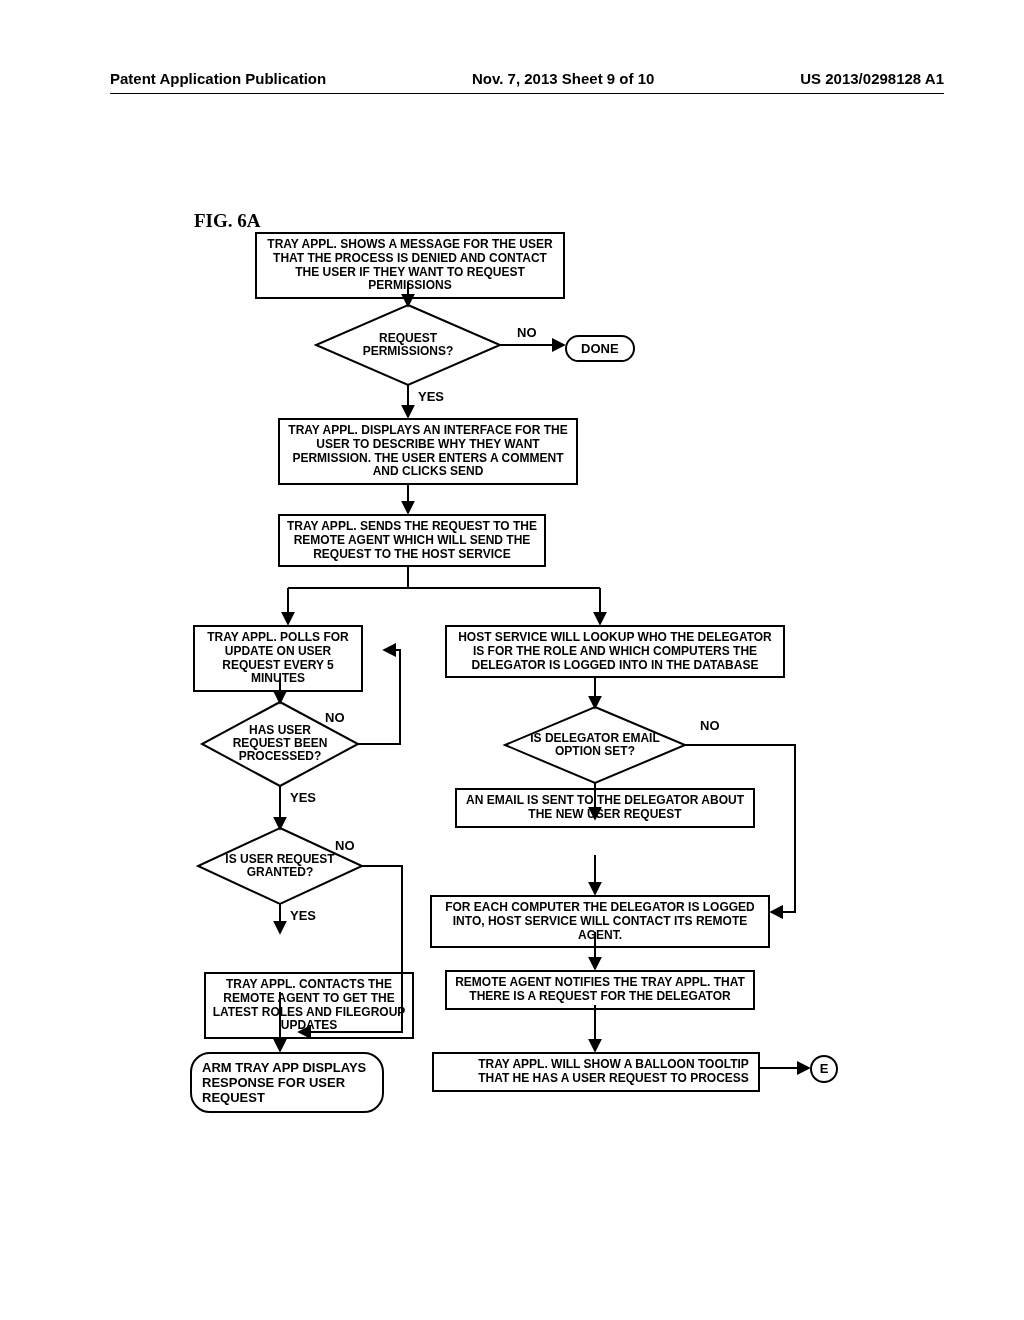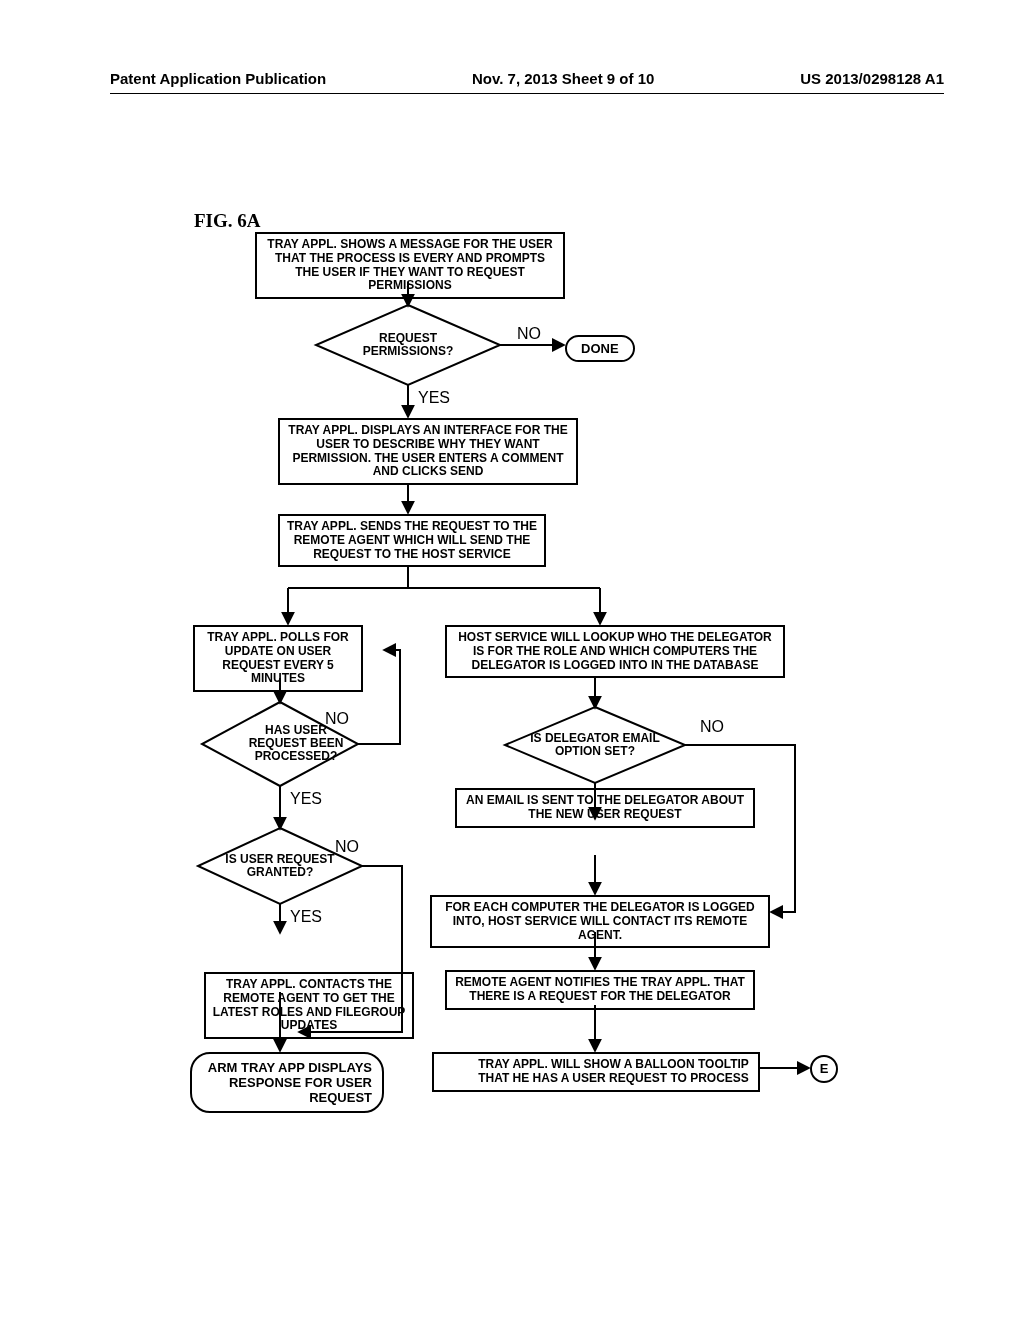--- a/index.html
+++ b/index.html
@@ -49,43 +49,43 @@
     font-size: 12px;
     line-height: 1.15;
     font-weight: bold;
     padding: 4px 6px;
     box-sizing: border-box;
   }
   .term {
     position: absolute;
     border: 2px solid #000;
     border-radius: 20px;
-    text-align: right;
+    text-align: left;
     font-size: 13px;
     font-weight: bold;
     padding: 4px 14px;
     background: #fff;
   }
   .diamond {
     position: absolute;
     width: 0; height: 0; 
   }
   .diamond svg { position: absolute; left: 0; top: 0; overflow: visible; }
   .diamond .dlabel {
     position: absolute;
     text-align: center;
     font-size: 12px;
     font-weight: bold;
     line-height: 1.1;
     transform: translate(-50%, -50%);
   }
   .edge-label {
     position: absolute;
-    font-size: 16px;
-    font-weight: normal;
+    font-size: 13px;
+    font-weight: bold;
   }
   .conn {
     position: absolute;
     border: 2px solid #000;
     border-radius: 50%;
     width: 24px; height: 24px;
     text-align: center;
     font-size: 13px;
     line-height: 24px;
     font-weight: bold;
@@ -111,21 +111,21 @@
 
   <div class="header">
     <span>Patent Application Publication</span>
     <span>Nov. 7, 2013  Sheet 9 of 10</span>
     <span>US 2013/0298128 A1</span>
   </div>
   <div class="hr-top"></div>
 
   <div class="fig-label">FIG. 6A</div>
 
-  <div class="box" style="left:255px; top:232px; width:310px;">TRAY APPL. SHOWS A MESSAGE FOR THE USER THAT THE PROCESS IS EVERY AND PROMPTS THE USER IF THEY WANT TO REQUEST PERMISSIONS</div>
+  <div class="box" style="left:255px; top:232px; width:310px;">TRAY APPL. SHOWS A MESSAGE FOR THE USER THAT THE PROCESS IS DENIED AND CONTACT THE USER IF THEY WANT TO REQUEST PERMISSIONS</div>
 
   <div class="diamond" style="left:408px; top:345px;">
     <svg width="1" height="1">
         <polygon points="0,-40 92,0 0,40 -92,0" fill="#fff" stroke="#000" stroke-width="2"></polygon>
       </svg>
     <div class="dlabel" style="left:0; top:0; width:130px;">REQUEST PERMISSIONS?</div>
   </div>
   <div class="edge-label" style="left:517px; top:325px;">NO</div>
   <div class="term" style="left:565px; top:335px;">DONE</div>
   <div class="edge-label" style="left:418px; top:389px;">YES</div>
@@ -135,21 +135,21 @@
   <div class="box" style="left:278px; top:514px; width:268px;">TRAY APPL. SENDS THE REQUEST TO THE REMOTE AGENT WHICH WILL SEND THE REQUEST TO THE HOST SERVICE</div>
 
   <div class="box" style="left:193px; top:625px; width:170px;">TRAY APPL. POLLS FOR UPDATE ON USER REQUEST EVERY 5 MINUTES</div>
 
   <div class="box" style="left:445px; top:625px; width:340px;">HOST SERVICE WILL LOOKUP WHO THE DELEGATOR IS FOR THE ROLE AND WHICH COMPUTERS THE DELEGATOR IS LOGGED INTO IN THE DATABASE</div>
 
   <div class="diamond" style="left:280px; top:744px;">
     <svg width="1" height="1">
         <polygon points="0,-42 78,0 0,42 -78,0" fill="#fff" stroke="#000" stroke-width="2"></polygon>
       </svg>
-    <div class="dlabel" style="left:0; top:0; width:110px;margin-left:16px;">HAS USER REQUEST BEEN PROCESSED?</div>
+    <div class="dlabel" style="left:0; top:0; width:110px;">HAS USER REQUEST BEEN PROCESSED?</div>
   </div>
   <div class="edge-label" style="left:325px; top:710px;">NO</div>
   <div class="edge-label" style="left:290px; top:790px;">YES</div>
 
   <div class="diamond" style="left:280px; top:866px;">
     <svg width="1" height="1">
         <polygon points="0,-38 82,0 0,38 -82,0" fill="#fff" stroke="#000" stroke-width="2"></polygon>
       </svg>
     <div class="dlabel" style="left:0; top:0; width:120px;">IS USER REQUEST GRANTED?</div>
   </div>

